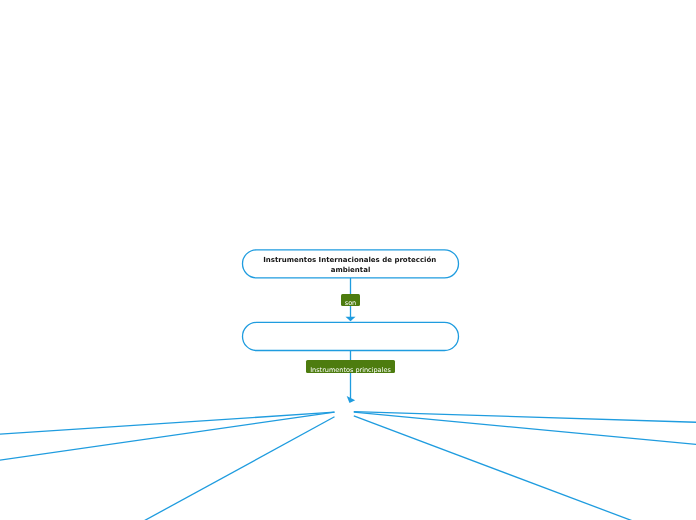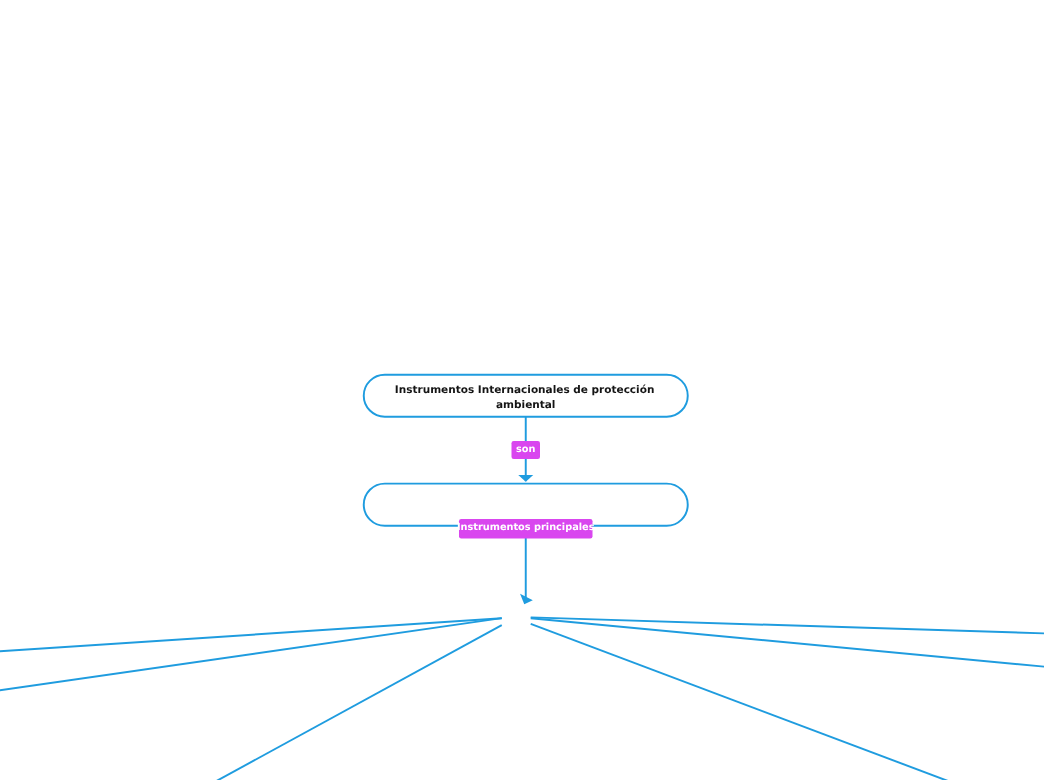--- a/index.html
+++ b/index.html
@@ -48,28 +48,28 @@
   }
   .node > span {
     display: block;
     width: 90%;
     padding-top: 1.5px;
     text-indent: -1.5px;
   }
   .label {
     position: absolute;
     box-sizing: border-box;
-    background: #d946ef;
+    background: #4d7c0f;
     color: #ffffff;
     border-radius: 1.5px;
     display: flex;
-    align-items: flex-start;
+    align-items: flex-end;
     justify-content: center;
     font-size: 6.5px;
-    font-weight: bold;
+    font-weight: normal;
     line-height: 1;
     white-space: nowrap;
     padding-top: 2px;
   }
 </style>
 </head>
 <body>
 
 <div id="canvas">
   <svg class="edges" viewBox="0 0 696 520" width="696" height="520">
@@ -91,16 +91,16 @@
 
   <div class="node" style="left: 241.85px; top: 249.15px; width: 217.3px; height: 29.3px;">
     <span>Instrumentos Internacionales de protección ambiental</span>
   </div>
 
 
   <div class="label" style="left: 341px; top: 294px; width: 19px; height: 12px;">
     <span>son</span>
   </div>
 
-  <div class="label" style="left: 306px; top: 346px; width: 89px; height: 13px;">
+  <div class="label" style="left: 306px; top: 360px; width: 89px; height: 13px;">
     <span>Instrumentos principales</span>
   </div>
 </div>
 
 </body></html>

